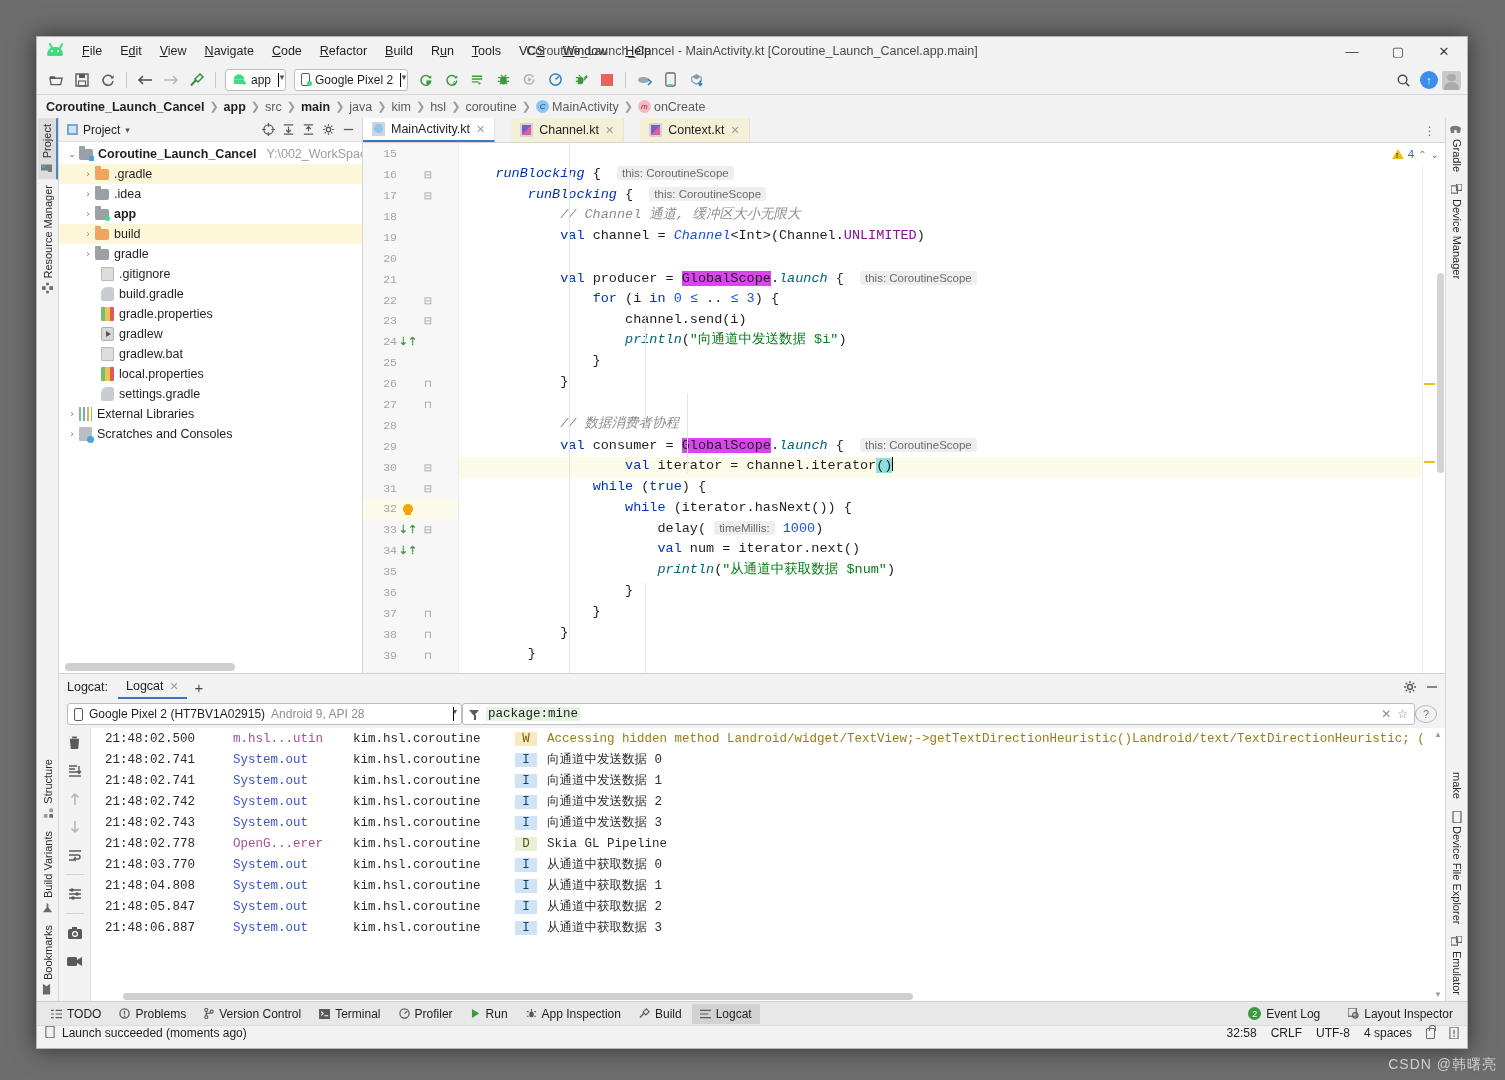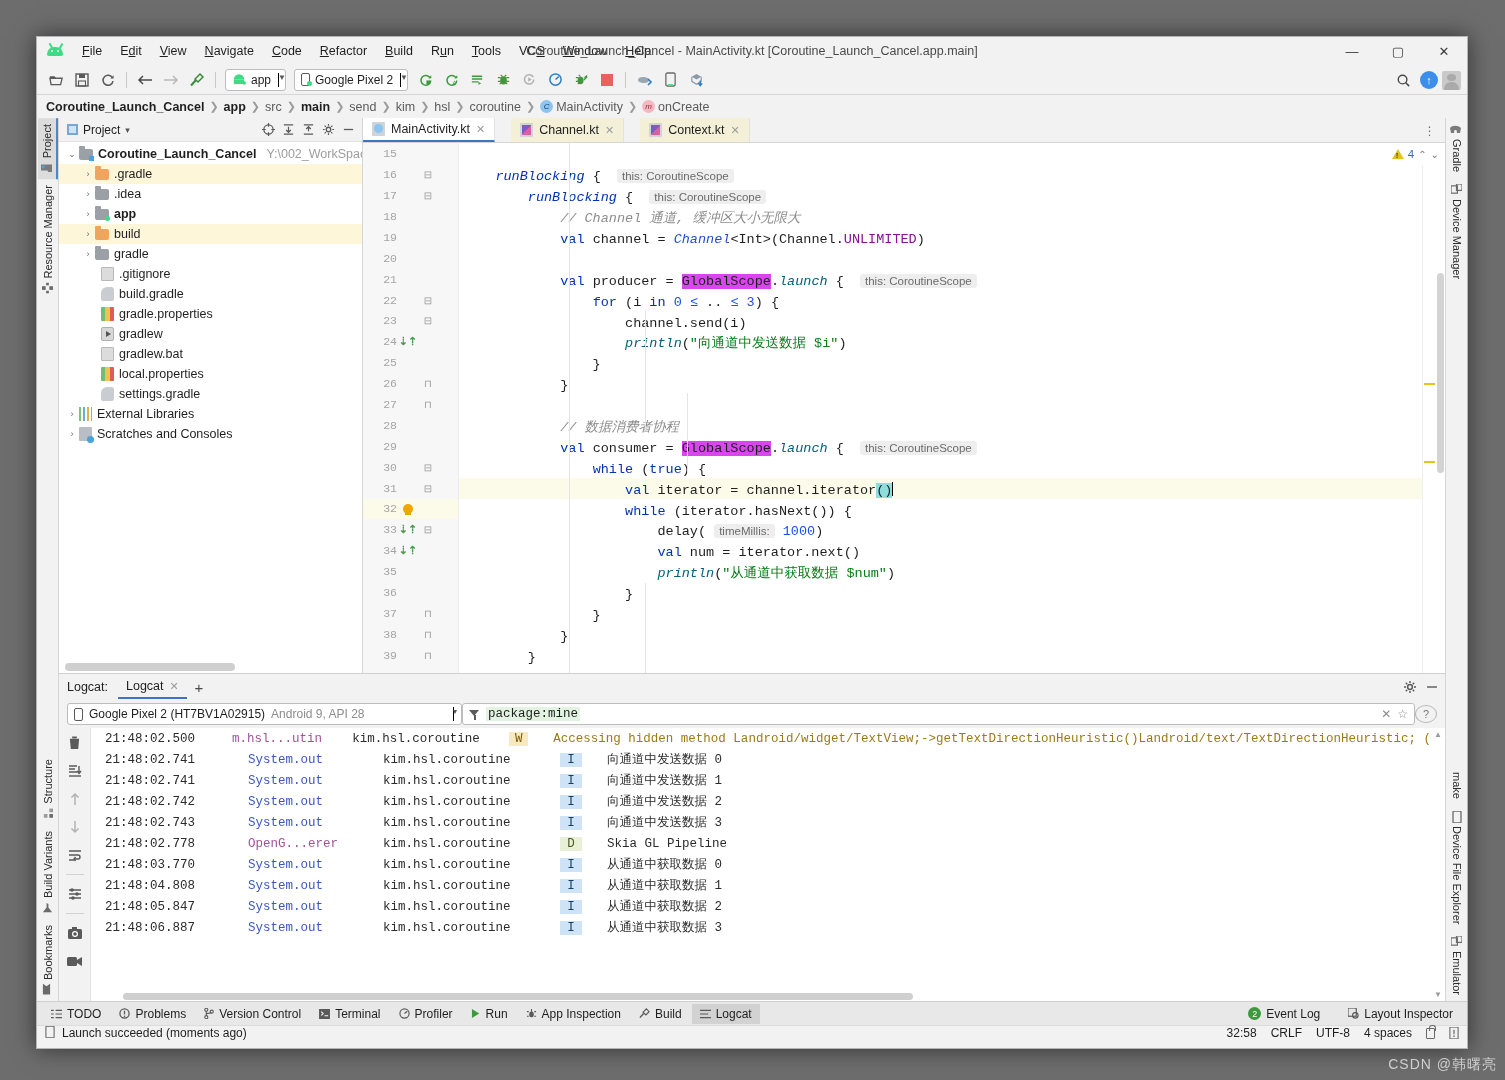--- a/index.html
+++ b/index.html
@@ -135,21 +135,21 @@
   .gutter{ width:96px; flex:0 0 auto; background:#f7f7f7; border-right:1px solid #ececec; position:relative;}
   .gline{ height:20.9px; display:flex;align-items:center; }
   .gnum{ width:34px; text-align:right; color:#a5a5a5; font-size:11.5px; font-family:"Liberation Mono", monospace;}
   .gmark{ width:22px; display:flex;align-items:center;justify-content:center;}
   .gfold{ width:18px; display:flex;align-items:center;justify-content:center; color:#9a9a9a; font-size:10px;}
   .bulb{ width:10px;height:10px;border-radius:50%;background:#f0a500;position:relative;}
   .bulb::after{content:"";position:absolute;left:2px;top:9px;width:6px;height:2px;background:#f0a500;}
   .runmark{ color:#4c9a4c; font-size:11px; font-weight:bold;}
 
   .codetext{ flex:1 1 auto; position:relative; font-family:"Liberation Mono", monospace; font-size:13.5px; overflow:hidden; background:#fff;}
-  .cline{ height:20.9px; line-height:25px; white-space:pre; padding-left:4px;}
+  .cline{ height:20.9px; line-height:18px; white-space:pre; padding-left:4px;}
   .cline.hl{ background:#fcfae8;}
   .kw{ color:#0033b3; font-weight:normal;}
   .kwi{ color:#0033b3; font-style:italic;}
   .fn{ color:#00627a; font-style:italic;}
   .cm{ color:#8c8c8c; font-style:italic;}
   .str{ color:#067d17;}
   .num{ color:#1750eb;}
   .cls{ color:#1d4ed8; font-style:italic;}
   .const{ color:#871094; }
   .hint{ background:#eeeeee; color:#6b6b6b; font-family:"Liberation Sans",sans-serif; font-size:11.5px; border-radius:3px; padding:1px 5px;}
@@ -186,21 +186,21 @@
   .funnel::after{content:"";position:absolute;left:4.5px;top:6px;width:2px;height:5px;background:#5a5a5a;}
   .fquery{ background:#e2f3e2; padding:0 2px; font-family:"Liberation Mono",monospace; font-size:12.5px;}
   .searchbox .grow{flex:1 1 auto;}
   .sbico{ color:#8b8b8b; font-size:12px;}
 
   .logbody{ flex:1 1 auto; display:flex; min-height:0; background:#fff;}
   .logtools{ width:32px; background:#f2f2f2; display:flex;flex-direction:column;align-items:center;padding-top:6px;gap:10px; border-right:1px solid #e0e0e0; flex:0 0 auto;}
   .logtools .ico{ width:18px;height:18px;display:flex;align-items:center;justify-content:center; color:#5a5a5a;}
   .logtools .divider{ width:18px;height:1px;background:#d2d2d2;}
   .logrows{ flex:1 1 auto; overflow:hidden; position:relative; font-family:"Liberation Mono",monospace; font-size:12.5px;}
-  .lrow{ height:21px; display:flex; align-items:center; white-space:nowrap;gap:15px;}
+  .lrow{ height:21px; display:flex; align-items:center; white-space:nowrap;}
   .ltime{ color:#2b2b2b; padding-left:14px; width:142px;}
   .ltag{ width:120px;}
   .ltag.sysout{ color:#3b55c4;}
   .ltag.other{ color:#a0529a;}
   .lpkg{ width:162px; color:#2b2b2b;}
   .llevel{ width:22px; text-align:center; }
   .llevel.I{ background:#cfe3f6; color:#14406b;}
   .llevel.W{ background:#f7eabf; color:#7a5a06;}
   .llevel.D{ background:#e8f0d8; color:#4a5a20;}
   .lmsg{ padding-left:10px;}
@@ -404,21 +404,21 @@
 
   <div class="breadcrumb">
     <span class="bc bold">Coroutine_Launch_Cancel</span>
     <span class="bcsep">❯</span>
     <span class="bc bold">app</span>
     <span class="bcsep">❯</span>
     <span class="bc">src</span>
     <span class="bcsep">❯</span>
     <span class="bc bold">main</span>
     <span class="bcsep">❯</span>
-    <span class="bc">send</span>
+    <span class="bc">java</span>
     <span class="bcsep">❯</span>
     <span class="bc">kim</span>
     <span class="bcsep">❯</span>
     <span class="bc">hsl</span>
     <span class="bcsep">❯</span>
     <span class="bc">coroutine</span>
     <span class="bcsep">❯</span>
     <span class="kico cls">C</span>
     <span class="bc">MainActivity</span>
     <span class="bcsep">❯</span>
@@ -771,22 +771,22 @@
               <div class="cline"> </div>
               <div class="cline">            <span class="kw">val</span> producer = <span class="ghl">GlobalScope</span>.<span class="fn">launch</span> {  <span class="hint">this: CoroutineScope</span></div>
               <div class="cline">                <span class="kw">for</span> (i <span class="kw">in</span> <span class="num">0</span> <span class="num">≤</span> .. <span class="num">≤</span> <span class="num">3</span>) {</div>
               <div class="cline">                    channel.send(i)</div>
               <div class="cline">                    <span class="fn">println</span>(<span class="str">"向通道中发送数据 $i"</span>)</div>
               <div class="cline">                }</div>
               <div class="cline">            }</div>
               <div class="cline"> </div>
               <div class="cline">            <span class="cm">// 数据消费者协程</span></div>
               <div class="cline">            <span class="kw">val</span> consumer = <span class="ghl">GlobalScope</span>.<span class="fn">launch</span> {  <span class="hint">this: CoroutineScope</span></div>
+              <div class="cline hl">                    <span class="kw">val</span> iterator = channel.iterator<span class="sel">()</span><span class="caret"></span></div>
               <div class="cline">                <span class="kw">while</span> (<span class="kw">true</span>) {</div>
-              <div class="cline hl">                    <span class="kw">val</span> iterator = channel.iterator<span class="sel">()</span><span class="caret"></span></div>
               <div class="cline">                    <span class="kw">while</span> (iterator.hasNext()) {</div>
               <div class="cline">                        delay( <span class="hint">timeMillis:</span> <span class="num">1000</span>)</div>
               <div class="cline">                        <span class="kw">val</span> num = iterator.next()</div>
               <div class="cline">                        <span class="fn">println</span>(<span class="str">"从通道中获取数据 $num"</span>)</div>
               <div class="cline">                    }</div>
               <div class="cline">                }</div>
               <div class="cline">            }</div>
               <div class="cline">        }</div>
             </div>
 

